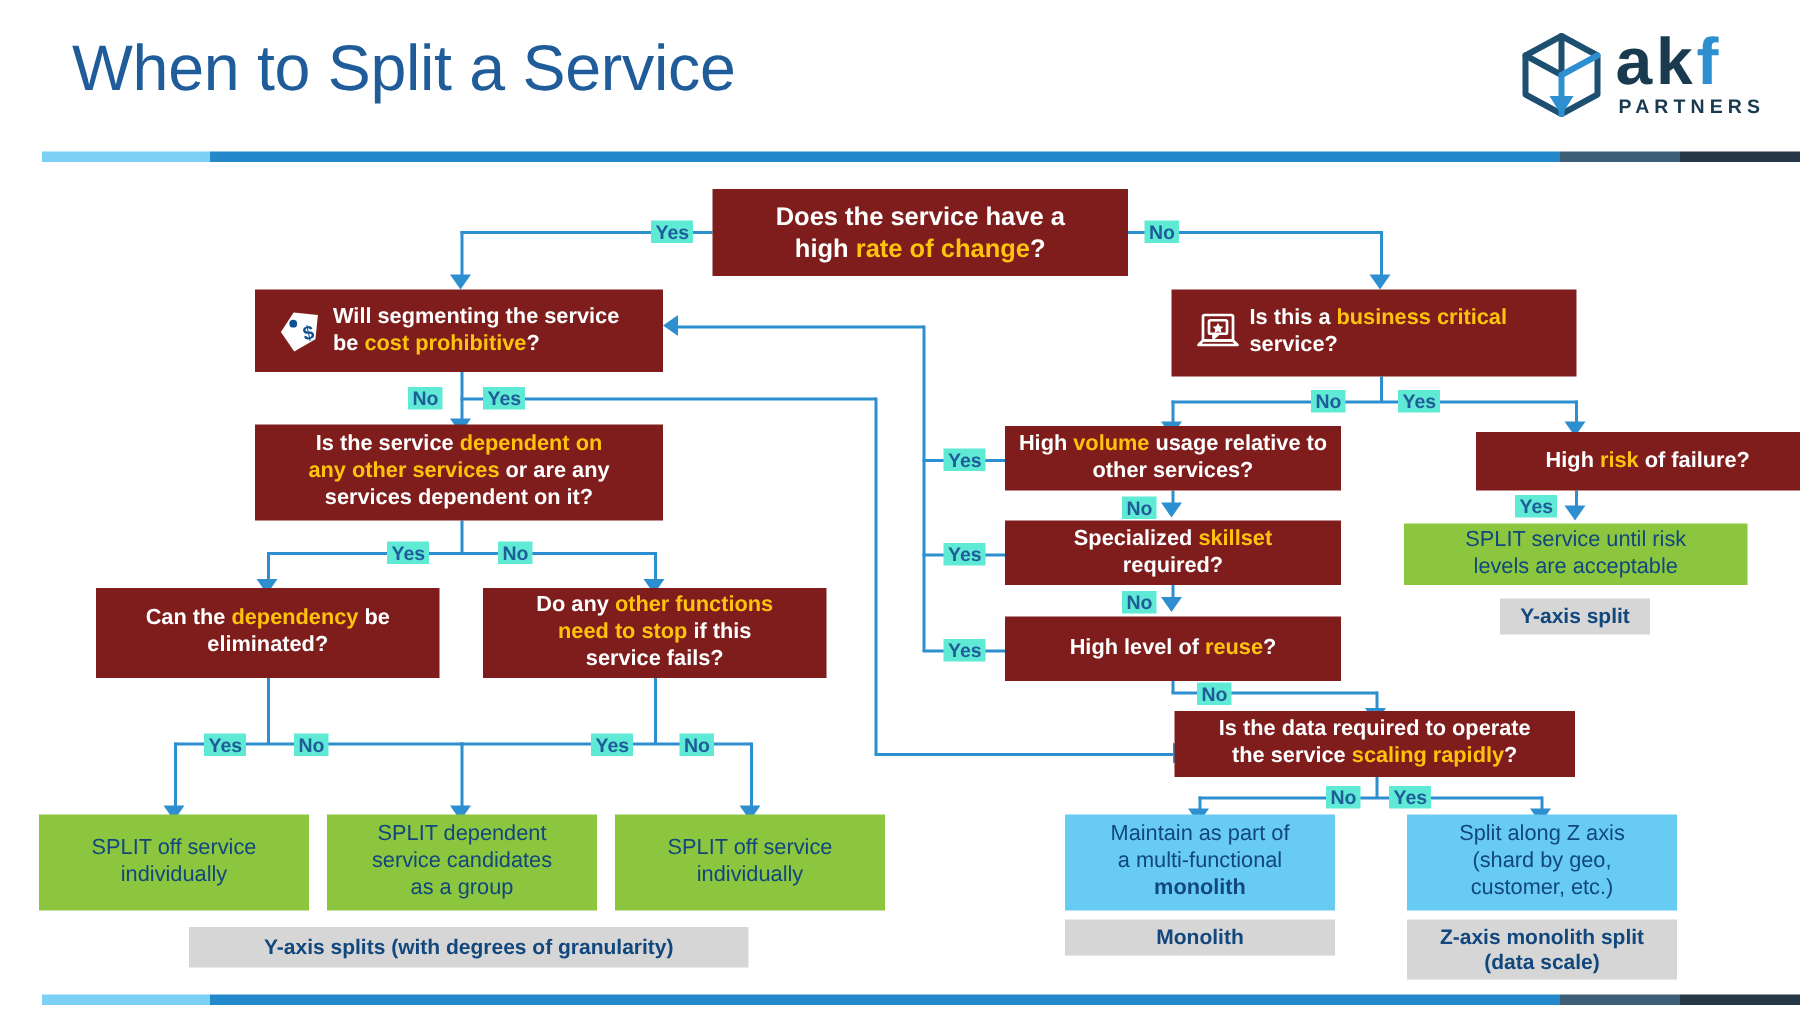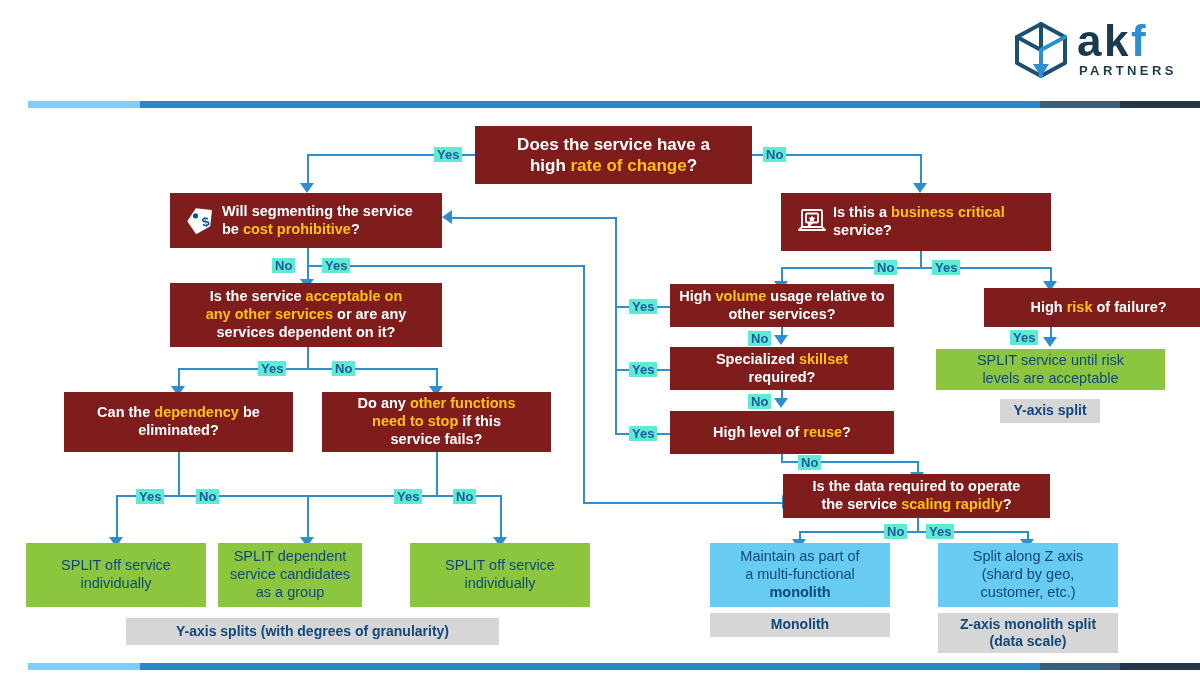--- a/index.html
+++ b/index.html
@@ -74,20 +74,21 @@
     position: absolute;
     font-size: 13px; font-weight: 700; color: #1F5C99;
     background: #5eead4; padding: 0 3px; white-space: nowrap;
   }
 </style>
 </head>
 <body>
 
 <div id="stage">
 
+  <div class="page-title">When to Split a Service</div>
 
   <div class="logo-wrap">
     <svg class="logo-mark" viewBox="0 0 60 60">
       <g fill="none" stroke-width="4" stroke-linejoin="round" stroke-linecap="round">
         <path d="M30 4 L54 17 L54 43 L30 56 L6 43 L6 17 Z" stroke="#1D4F70"></path>
         <path d="M30 4 L30 30" stroke="#1D4F70"></path>
         <path d="M6 17 L30 30" stroke="#1D4F70"></path>
         <path d="M54 17 L30 30" stroke="#2E8FD0"></path>
         <path d="M30 30 L30 56" stroke="#2E8FD0"></path>
       </g>
@@ -196,21 +197,21 @@
       <text x="19" y="23" font-family="Liberation Sans, sans-serif" font-size="13" font-weight="700" fill="#0D5193" transform="rotate(-12 19 23)">$</text>
     </svg>
     <div class="inner">
       <span>Will segmenting the service</span><br>
       <span>be </span><span class="hl">cost prohibitive</span><span>?</span>
     </div>
   </div>
 
   <div class="node blue" style="left:170px; top:283px; width:272px; height:64px;">
     <div class="inner">
-      <span>Is the service </span><span class="hl">acceptable on</span><br>
+      <span>Is the service </span><span class="hl">dependent on</span><br>
       <span class="hl">any other services</span><span> or are any</span><br>
       <span>services dependent on it?</span>
     </div>
   </div>
 
   <div class="node blue" style="left:64px; top:392px; width:229px; height:60px;">
     <div class="inner">
       <span>Can the </span><span class="hl">dependency</span><span> be</span><br>
       <span>eliminated?</span>
     </div>
@@ -273,21 +274,21 @@
     </div>
   </div>
 
   <div class="node green" style="left:26px; top:543px; width:180px; height:64px;">
     <div class="inner">
       <span>SPLIT off service</span><br>
       <span>individually</span>
     </div>
   </div>
 
-  <div class="node green" style="left:218px; top:543px; width:144px; height:64px;">
+  <div class="node green" style="left:218px; top:543px; width:180px; height:64px;">
     <div class="inner">
       <span>SPLIT dependent</span><br>
       <span>service candidates</span><br>
       <span>as a group</span>
     </div>
   </div>
 
   <div class="node green" style="left:410px; top:543px; width:180px; height:64px;">
     <div class="inner">
       <span>SPLIT off service</span><br>

